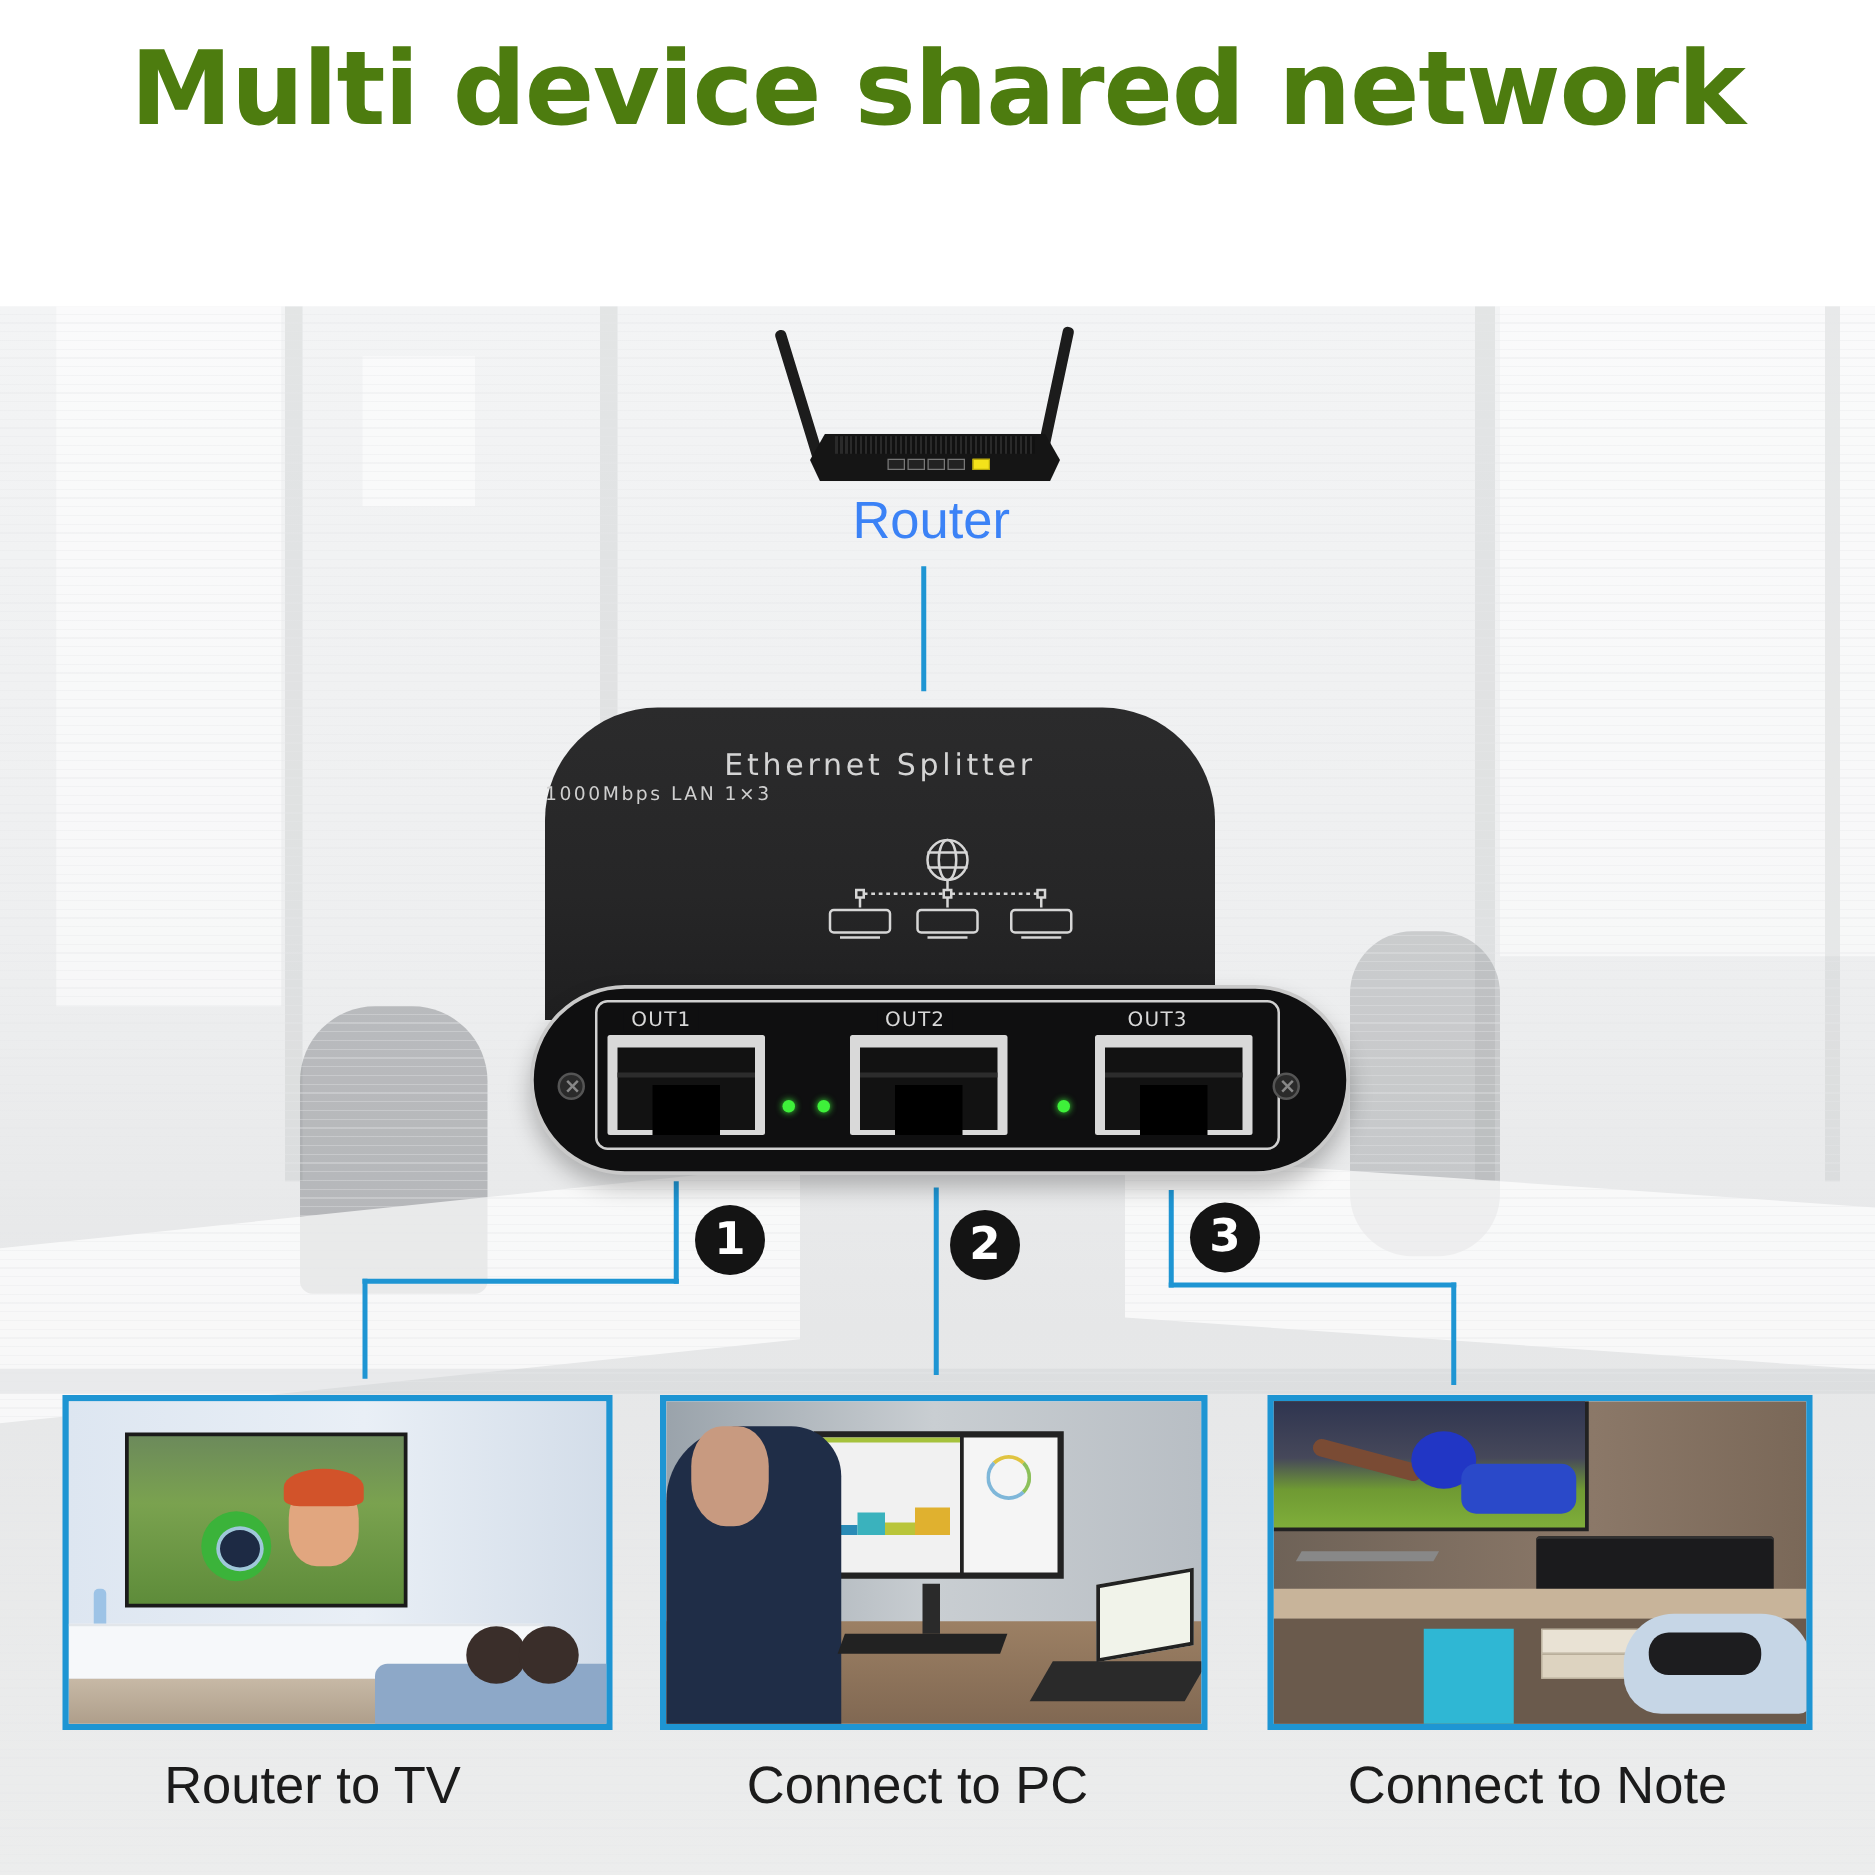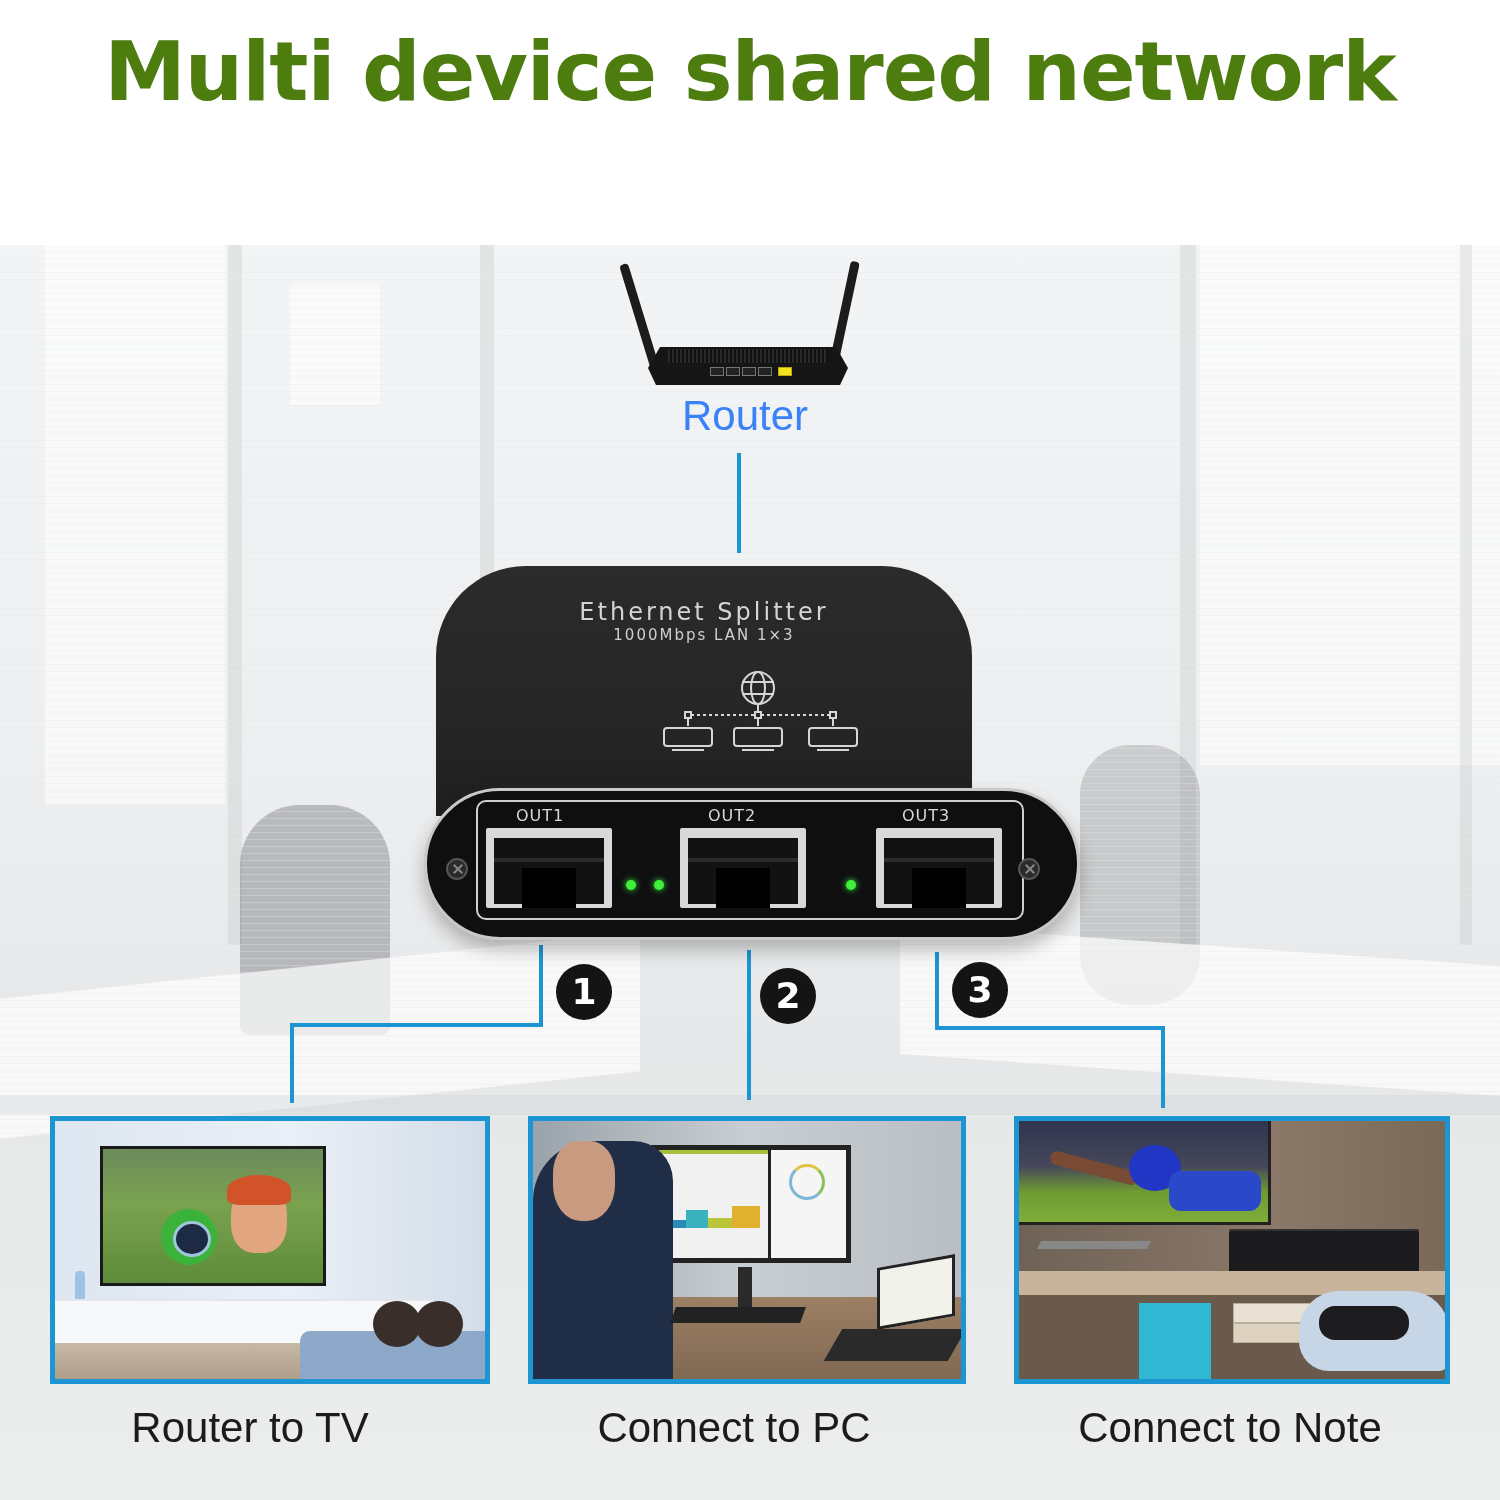--- a/index.html
+++ b/index.html
@@ -36,21 +36,21 @@
   
   .line { position: absolute; background: #1e95d3; }
 
   
   .splitter { position: absolute; left: 424px; top: 566px; width: 656px; height: 374px; }
   .sp-top { position: absolute; left: 12px; top: 0; width: 536px; height: 250px; background: linear-gradient(180deg, #2b2b2c 0%, #262627 60%, #1f1f20 100%);
     border-radius: 90px 90px 0 0; }
   .sp-front { position: absolute; left: 0; top: 222px; width: 656px; height: 152px; background: #0f0f10; border-radius: 76px;
     border: 3px solid #c9c9c9; box-shadow: 0 10px 18px rgba(0,0,0,0.25); }
   .sp-title { position: absolute; left: 0; right: 0; top: 32px; text-align: center; font-size: 24px; letter-spacing: 3px; color: #d4d4d4; font-family: "DejaVu Sans", sans-serif; }
-  .sp-sub { position: absolute; left: 0; right: 0; top: 60px; text-align: center; font-size: 15px; letter-spacing: 2px; color: #cfcfcf; font-family: "DejaVu Sans", sans-serif; }
+  .sp-sub { position: absolute; left: 0; right: 0; top: 60px; text-align: left; font-size: 15px; letter-spacing: 2px; color: #cfcfcf; font-family: "DejaVu Sans", sans-serif; }
   .sp-diagram { position: absolute; left: 212px; top: 104px; width: 220px; height: 86px; }
   .frame { position: absolute; left: 52px; top: 234px; width: 548px; height: 120px; border: 2px solid #d0d0d0; border-radius: 10px; }
   .port-label { position: absolute; top: 240px; font-size: 16px; color: #d8d8d8; background: #0f0f10; padding: 0 6px; font-family: "DejaVu Sans", sans-serif; letter-spacing: 1px; }
   .rj45 { position: absolute; top: 262px; width: 126px; height: 80px; background: #d9d9d9; border-radius: 2px; }
   .rj45 .hole { position: absolute; left: 8px; top: 10px; width: 110px; height: 66px; background: #121212; }
   .rj45 .tab { position: absolute; left: 36px; top: 40px; width: 54px; height: 40px; background: #000; }
   .rj45 .shelf { position: absolute; left: 8px; top: 30px; width: 110px; height: 4px; background: #2c2c2c; }
   .led { position: absolute; top: 314px; width: 10px; height: 10px; border-radius: 50%; background: #3ef03a; box-shadow: 0 0 6px #3ef03a; }
   .screw { position: absolute; top: 292px; width: 22px; height: 22px; border-radius: 50%; background: #2a2a2a; border: 2px solid #555; }
   .screw::before, .screw::after { content: ""; position: absolute; left: 9px; top: 3px; width: 2px; height: 12px; background: #888; }
@@ -181,21 +181,21 @@
       <rect x="86" y="58" width="48" height="18" rx="3"></rect>
       <rect x="161" y="58" width="48" height="18" rx="3"></rect>
       <line x1="24" y1="80" x2="56" y2="80"></line>
       <line x1="94" y1="80" x2="126" y2="80"></line>
       <line x1="169" y1="80" x2="201" y2="80"></line>
     </svg>
   </div>
   <div class="sp-front"></div>
   <div class="frame"></div>
 
-  <div class="port-label" style="left:86px;">OUT1</div>
+  <div class="port-label" style="left:75px;">OUT1</div>
   <div class="port-label" style="left:278px;text-align:right;">OUT2</div>
   <div class="port-label" style="left:472px;">OUT3</div>
 
   <div class="rj45" style="left:62px;">
     <div class="hole"></div>
     <div class="shelf"></div>
     <div class="tab"></div>
   </div>
   <div class="rj45" style="left:256px;">
     <div class="hole"></div>

